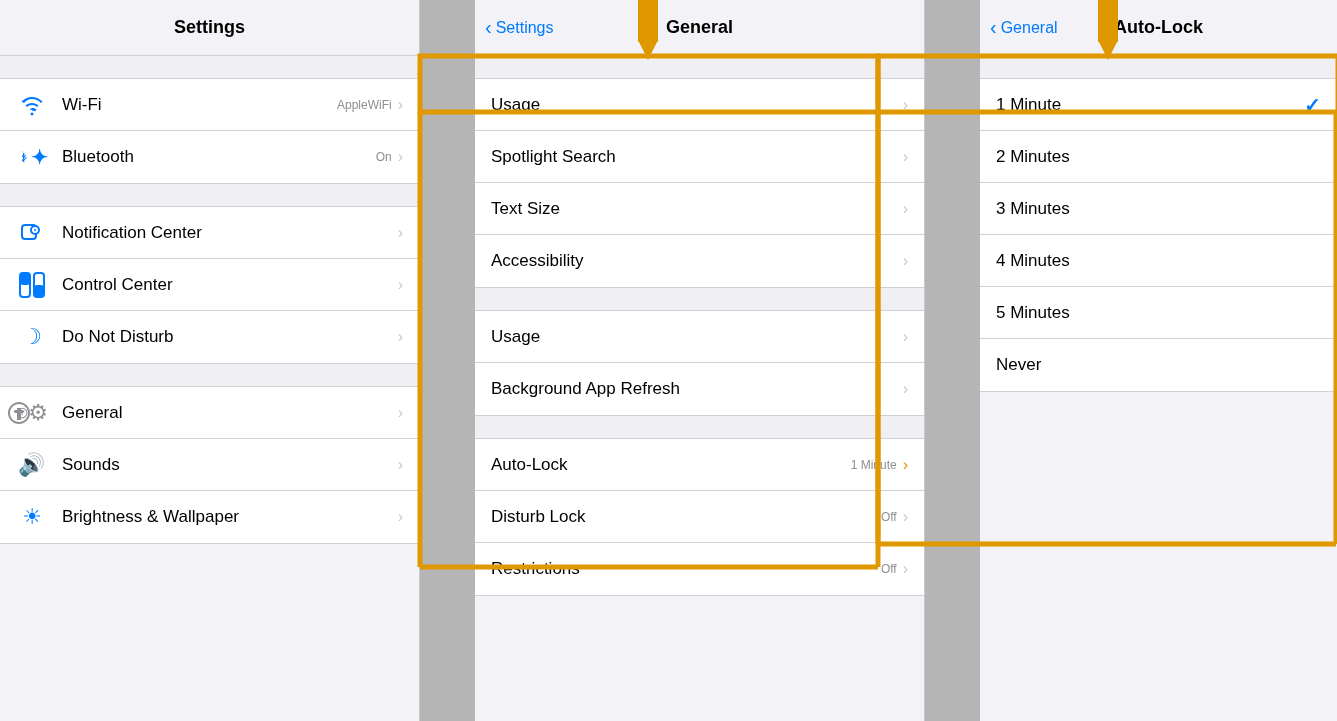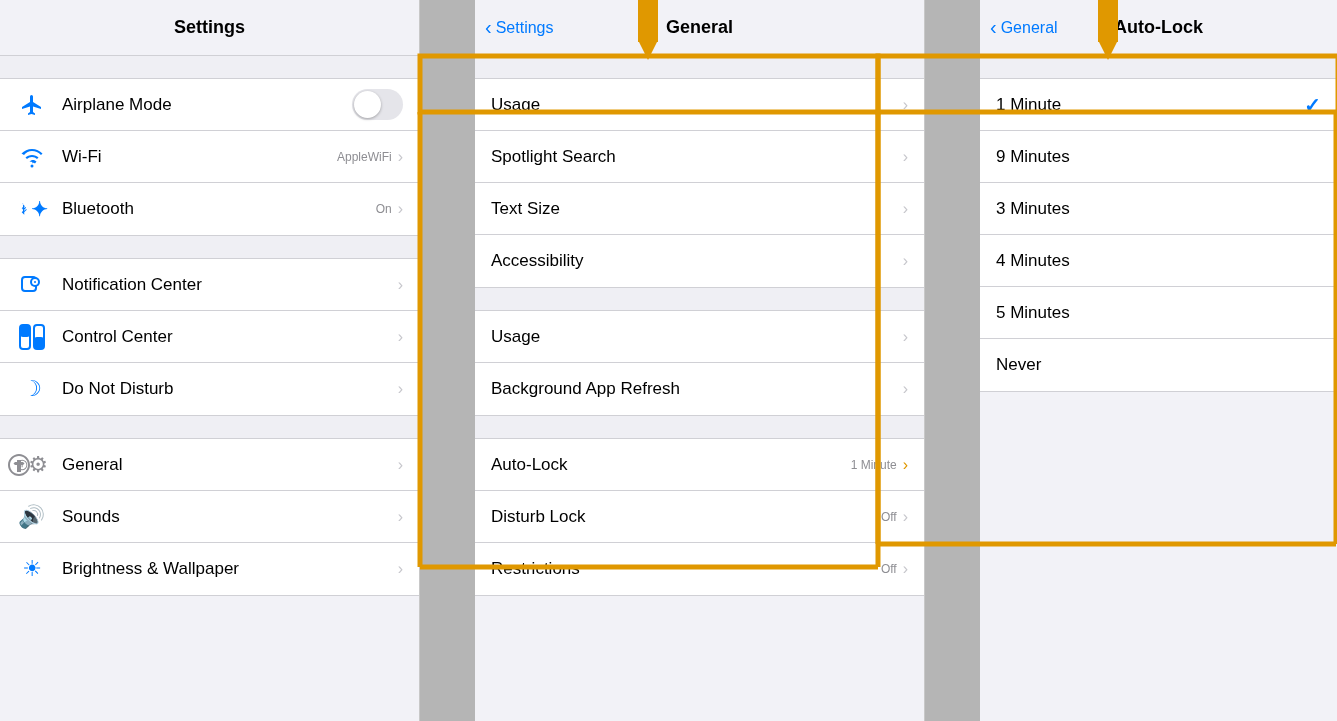--- a/index.html
+++ b/index.html
@@ -202,31 +202,20 @@
   <div class="panel panel-settings">
     <div class="settings-title-bar">
       <span class="settings-title">Settings</span>
     </div>
 
     <div class="section-gap"></div>
     <div class="list-section">
       <div class="list-item">
         <div class="list-item-icon">
           <svg width="24" height="24" viewBox="0 0 24 24" fill="#007aff">
-              <path d="M21 16v-2l-8-5V3.5a1.5 1.5 0 0 0-3 0V9l-8 5v2l8-2.5V19l-2 1.5V22l3.5-1 3.5 1v-1.5L13 19v-5.5z"></path>
-            </svg>
-        </div>
-        <span class="list-item-label">Airplane Mode</span>
-        <div class="toggle">
-          <div class="toggle-knob"></div>
-        </div>
-      </div>
-      <div class="list-item">
-        <div class="list-item-icon">
-          <svg width="24" height="24" viewBox="0 0 24 24" fill="#007aff">
               <path d="M1.5 8.5C4.2 5.8 7.9 4 12 4s7.8 1.8 10.5 4.5L21 10c-2.4-2.4-5.7-3.9-9-3.9S6.4 7.6 4 10L1.5 8.5zm4 4C7.1 10.9 9.4 9.9 12 9.9s4.9 1 6.5 2.6L17 14c-1.3-1.3-3-2.1-5-2.1s-3.7.8-5 2.1l-1.5-1.5zm4 4c.9-.9 2.1-1.5 3.5-1.5s2.6.6 3.5 1.5L15 18.5a2 2 0 0 0-3 0L12.5 17z"></path>
               <circle cx="12" cy="21" r="1.5"></circle>
             </svg>
         </div>
         <span class="list-item-label">Wi-Fi</span>
         <span class="list-item-value">AppleWiFi</span>
         <span class="list-item-chevron">›</span>
       </div>
       <div class="list-item">
         <div class="list-item-icon">
@@ -384,21 +373,21 @@
       <span class="title">Auto-Lock</span>
     </div>
 
     <div class="section-gap"></div>
     <div class="list-section">
       <div class="list-item">
         <span class="list-item-label">1 Minute</span>
         <span class="checkmark">✓</span>
       </div>
       <div class="list-item">
-        <span class="list-item-label">9 Minutes</span>
+        <span class="list-item-label">2 Minutes</span>
       </div>
       <div class="list-item">
         <span class="list-item-label">3 Minutes</span>
       </div>
       <div class="list-item">
         <span class="list-item-label">4 Minutes</span>
       </div>
       <div class="list-item">
         <span class="list-item-label">5 Minutes</span>
       </div>

